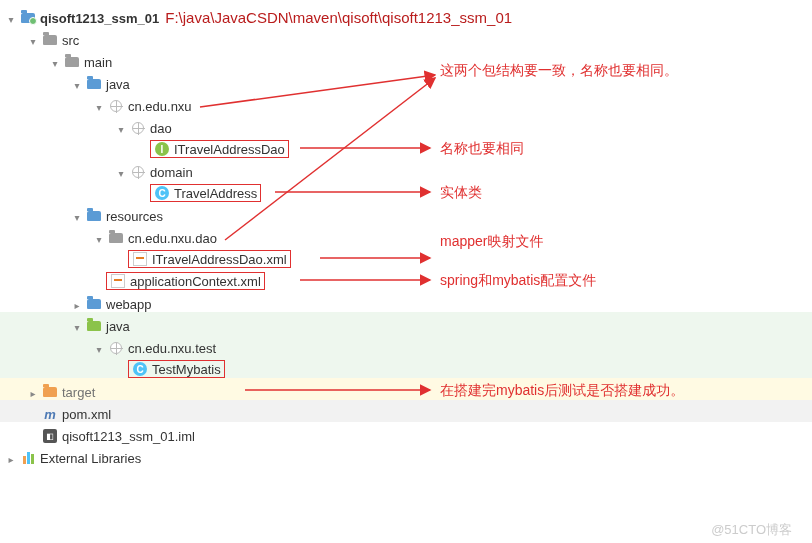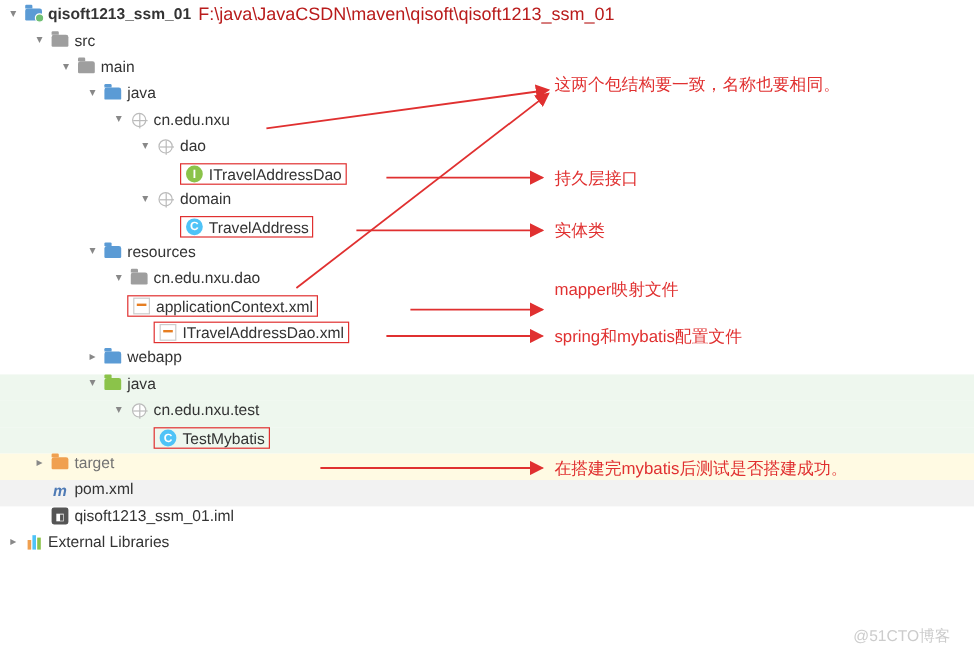--- a/index.html
+++ b/index.html
@@ -10,21 +10,21 @@
     color: #333;
     background: #fff;
     width: 812px;
     height: 543px;
     position: relative;
     overflow: hidden;
   }
   .tree { padding-top: 4px; }
   .row {
     display: flex;
-    align-items: flex-start;
+    align-items: flex-end;
     height: 22px;
     white-space: nowrap;
   }
   .row.green { background: #eef7ee; }
   .row.yellow { background: #fffae3; }
   .row.gray  { background: #f2f2f2; }
   .indent { display:inline-block; }
   .tog {
     width: 14px; height: 14px;
     display: inline-flex; align-items: center; justify-content: center;
@@ -58,21 +58,21 @@
   .libs { display:inline-flex; gap:1px; align-items:flex-end;}
   .libs span{width:3px;background:#999;}
   .libs span:nth-child(1){height:8px;background:#f0a050;}
   .libs span:nth-child(2){height:12px;background:#4fc3f7;}
   .libs span:nth-child(3){height:10px;background:#8bc34a;}
   .maven { color:#4e7ab5; font-weight:bold; font-style:italic; font-size:13px;}
   .iml { width:14px;height:14px;background:#555;border-radius:2px;display:flex;align-items:center;justify-content:center;color:#fff;font-size:8px;}
   .label { }
   .path { color:#b91c1c; margin-left:6px; font-size:15px;}
   .boxed { border:1px solid #e03030; padding:0 3px; display:inline-flex; align-items:center; height:18px;}
-  .annotations { position:absolute; inset:0; pointer-events:none;margin-left:22px; }
+  .annotations { position:absolute; inset:0; pointer-events:none; }
   .ann-text { position:absolute; color:#e03030; font-size:14px; white-space:nowrap;}
   .watermark { position:absolute; right:20px; bottom:4px; color:#ccc; font-size:13px;}
 </style>
 </head>
 <body>
 
 <div class="tree">
 
   <div class="row">
     <span class="indent" style="width:4px"></span>
@@ -170,36 +170,36 @@
   <div class="row">
     <span class="indent" style="width:92px"></span>
     <span class="tog open"></span>
     <span class="icon">
         <span class="folder-gray"></span>
       </span>
     <span class="label">cn.edu.nxu.dao</span>
   </div>
 
   <div class="row">
+    <span class="indent" style="width:128px"></span>
+    <span class="boxed">
+      <span class="icon">
+          <span class="xml"></span>
+        </span>
+      <span class="label">ITravelAddressDao.xml</span>
+    </span>
+  </div>
+
+  <div class="row">
     <span class="indent" style="width:106px"></span>
     <span class="boxed">
       <span class="icon">
           <span class="xml"></span>
         </span>
       <span class="label">applicationContext.xml</span>
-    </span>
-  </div>
-
-  <div class="row">
-    <span class="indent" style="width:128px"></span>
-    <span class="boxed">
-      <span class="icon">
-          <span class="xml"></span>
-        </span>
-      <span class="label">ITravelAddressDao.xml</span>
     </span>
   </div>
 
   <div class="row">
     <span class="indent" style="width:70px"></span>
     <span class="tog closed"></span>
     <span class="icon">
         <span class="folder-blue"></span>
       </span>
     <span class="label">webapp</span>
@@ -290,20 +290,20 @@
     <line x1="275" y1="192" x2="430" y2="192" stroke="#e03030" stroke-width="1.5" marker-end="url(#ah)"></line>
 
     <line x1="320" y1="258" x2="430" y2="258" stroke="#e03030" stroke-width="1.5" marker-end="url(#ah)"></line>
 
     <line x1="300" y1="280" x2="430" y2="280" stroke="#e03030" stroke-width="1.5" marker-end="url(#ah)"></line>
 
     <line x1="245" y1="390" x2="430" y2="390" stroke="#e03030" stroke-width="1.5" marker-end="url(#ah)"></line>
   </svg>
 
   <div class="ann-text" style="left:440px; top:62px">这两个包结构要一致，名称也要相同。</div>
-  <div class="ann-text" style="left:440px; top:140px">持久层接口</div>
+  <div class="ann-text" style="left:440px; top:140px">名称也要相同</div>
   <div class="ann-text" style="left:440px; top:184px">实体类</div>
   <div class="ann-text" style="left:440px; top:233px">mapper映射文件</div>
   <div class="ann-text" style="left:440px; top:272px">spring和mybatis配置文件</div>
   <div class="ann-text" style="left:440px; top:382px">在搭建完mybatis后测试是否搭建成功。</div>
 </div>
 
 <div class="watermark">@51CTO博客</div>
 
 </body></html>

